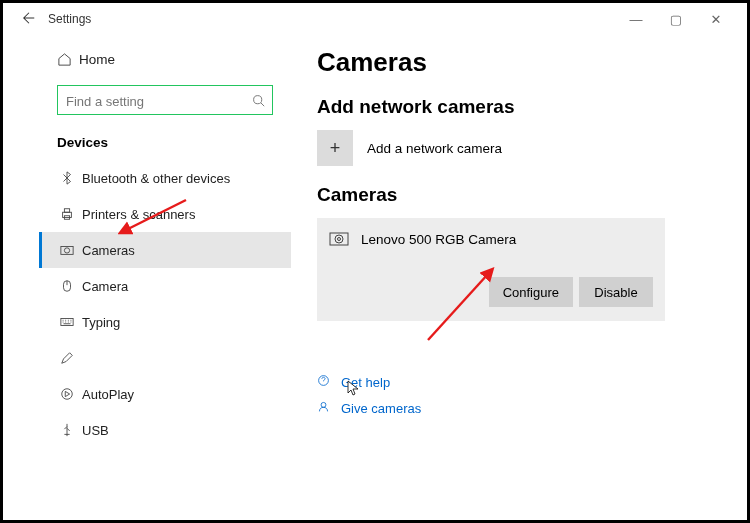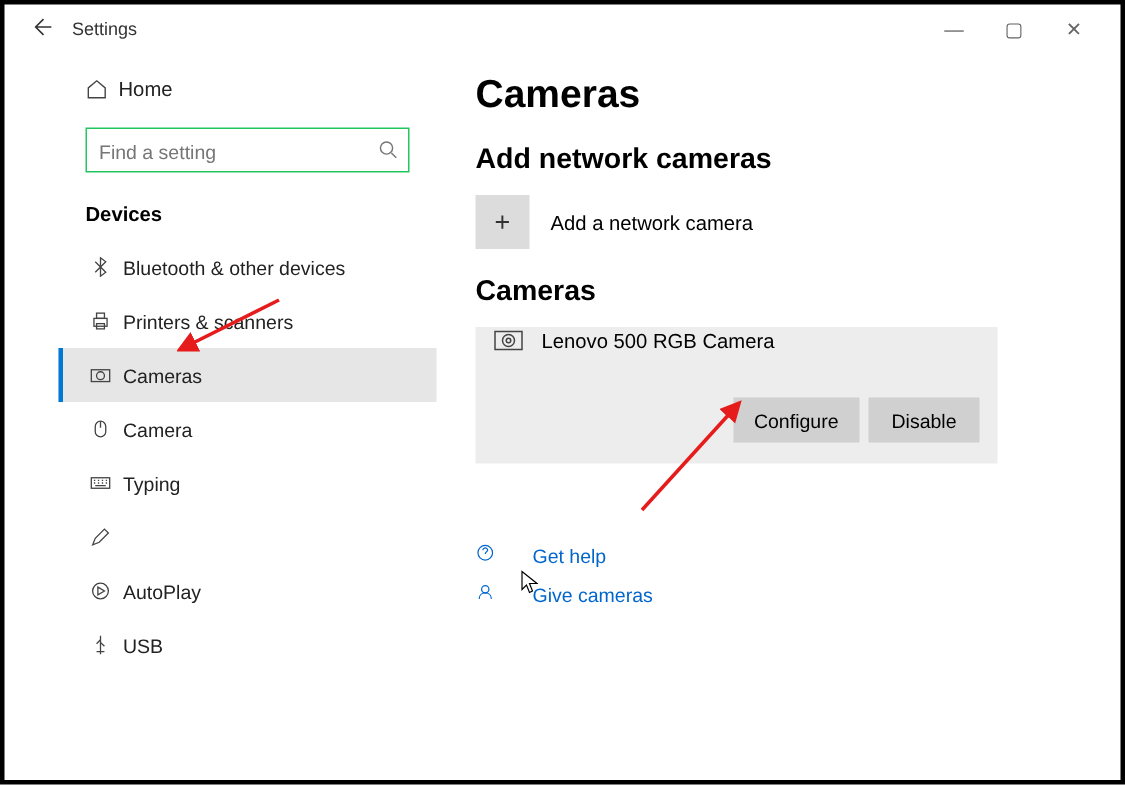--- a/index.html
+++ b/index.html
@@ -20,26 +20,26 @@
 .cat { font-size: 13.5px; font-weight: 600; padding: 4px 18px 10px 18px; }
 .nav-item { display: flex; align-items: center; height: 36px; padding: 0 18px; font-size: 13px; color: #222; border-left: 3px solid transparent; text-align: right; }
 .nav-item.active { border-left-color: #0078d4; background: #e6e6e6; }
 .nav-item .icn { width: 22px; display: inline-flex; color: #444; }
 .main { flex: 1; padding: 12px 0 0 26px; }
 h1 { font-size: 26px; font-weight: 600; margin-bottom: 18px; }
 h2 { font-size: 19px; font-weight: 600; margin: 16px 0 12px 0; }
 .add-row { display: flex; align-items: center; gap: 14px; margin-bottom: 18px; }
 .plus-box { width: 36px; height: 36px; background: #dcdcdc; display: flex; align-items: center; justify-content: center; font-size: 18px; color: #333; }
 .add-label { font-size: 13.5px; }
-.cam-card { width: 348px; background: #ededed; padding: 0 12px 14px 12px; }
+.cam-card { width: 348px; background: #ededed; padding: 12px 12px 14px 12px; }
 .cam-head { display: flex; align-items: center; gap: 12px; font-size: 13.5px; margin-bottom: 28px; }
 .cam-actions { display: flex; gap: 6px; justify-content: flex-end; }
 .btn { height: 30px; min-width: 74px; padding: 0 14px; background: #d0d0d0; border: none; font-size: 13px; font-family: inherit; }
 .links { margin-top: 48px; }
-.link-row { display: flex; align-items: center; gap: 24px; height: 26px; font-size: 13px; }
+.link-row { display: flex; align-items: center; gap: 10px; height: 26px; font-size: 13px; }
 .link-row a { color: #0066cc; text-decoration: none; }
 .link-row .licn { color: #0066cc; width: 14px; }
 .arrow { position: absolute; pointer-events: none; }
 .arrow svg { display: block; }
 .cursor { position: absolute; font-size: 13px; color: #000; }
 </style>
 </head>
 <body>
 
 <div class="frame">

